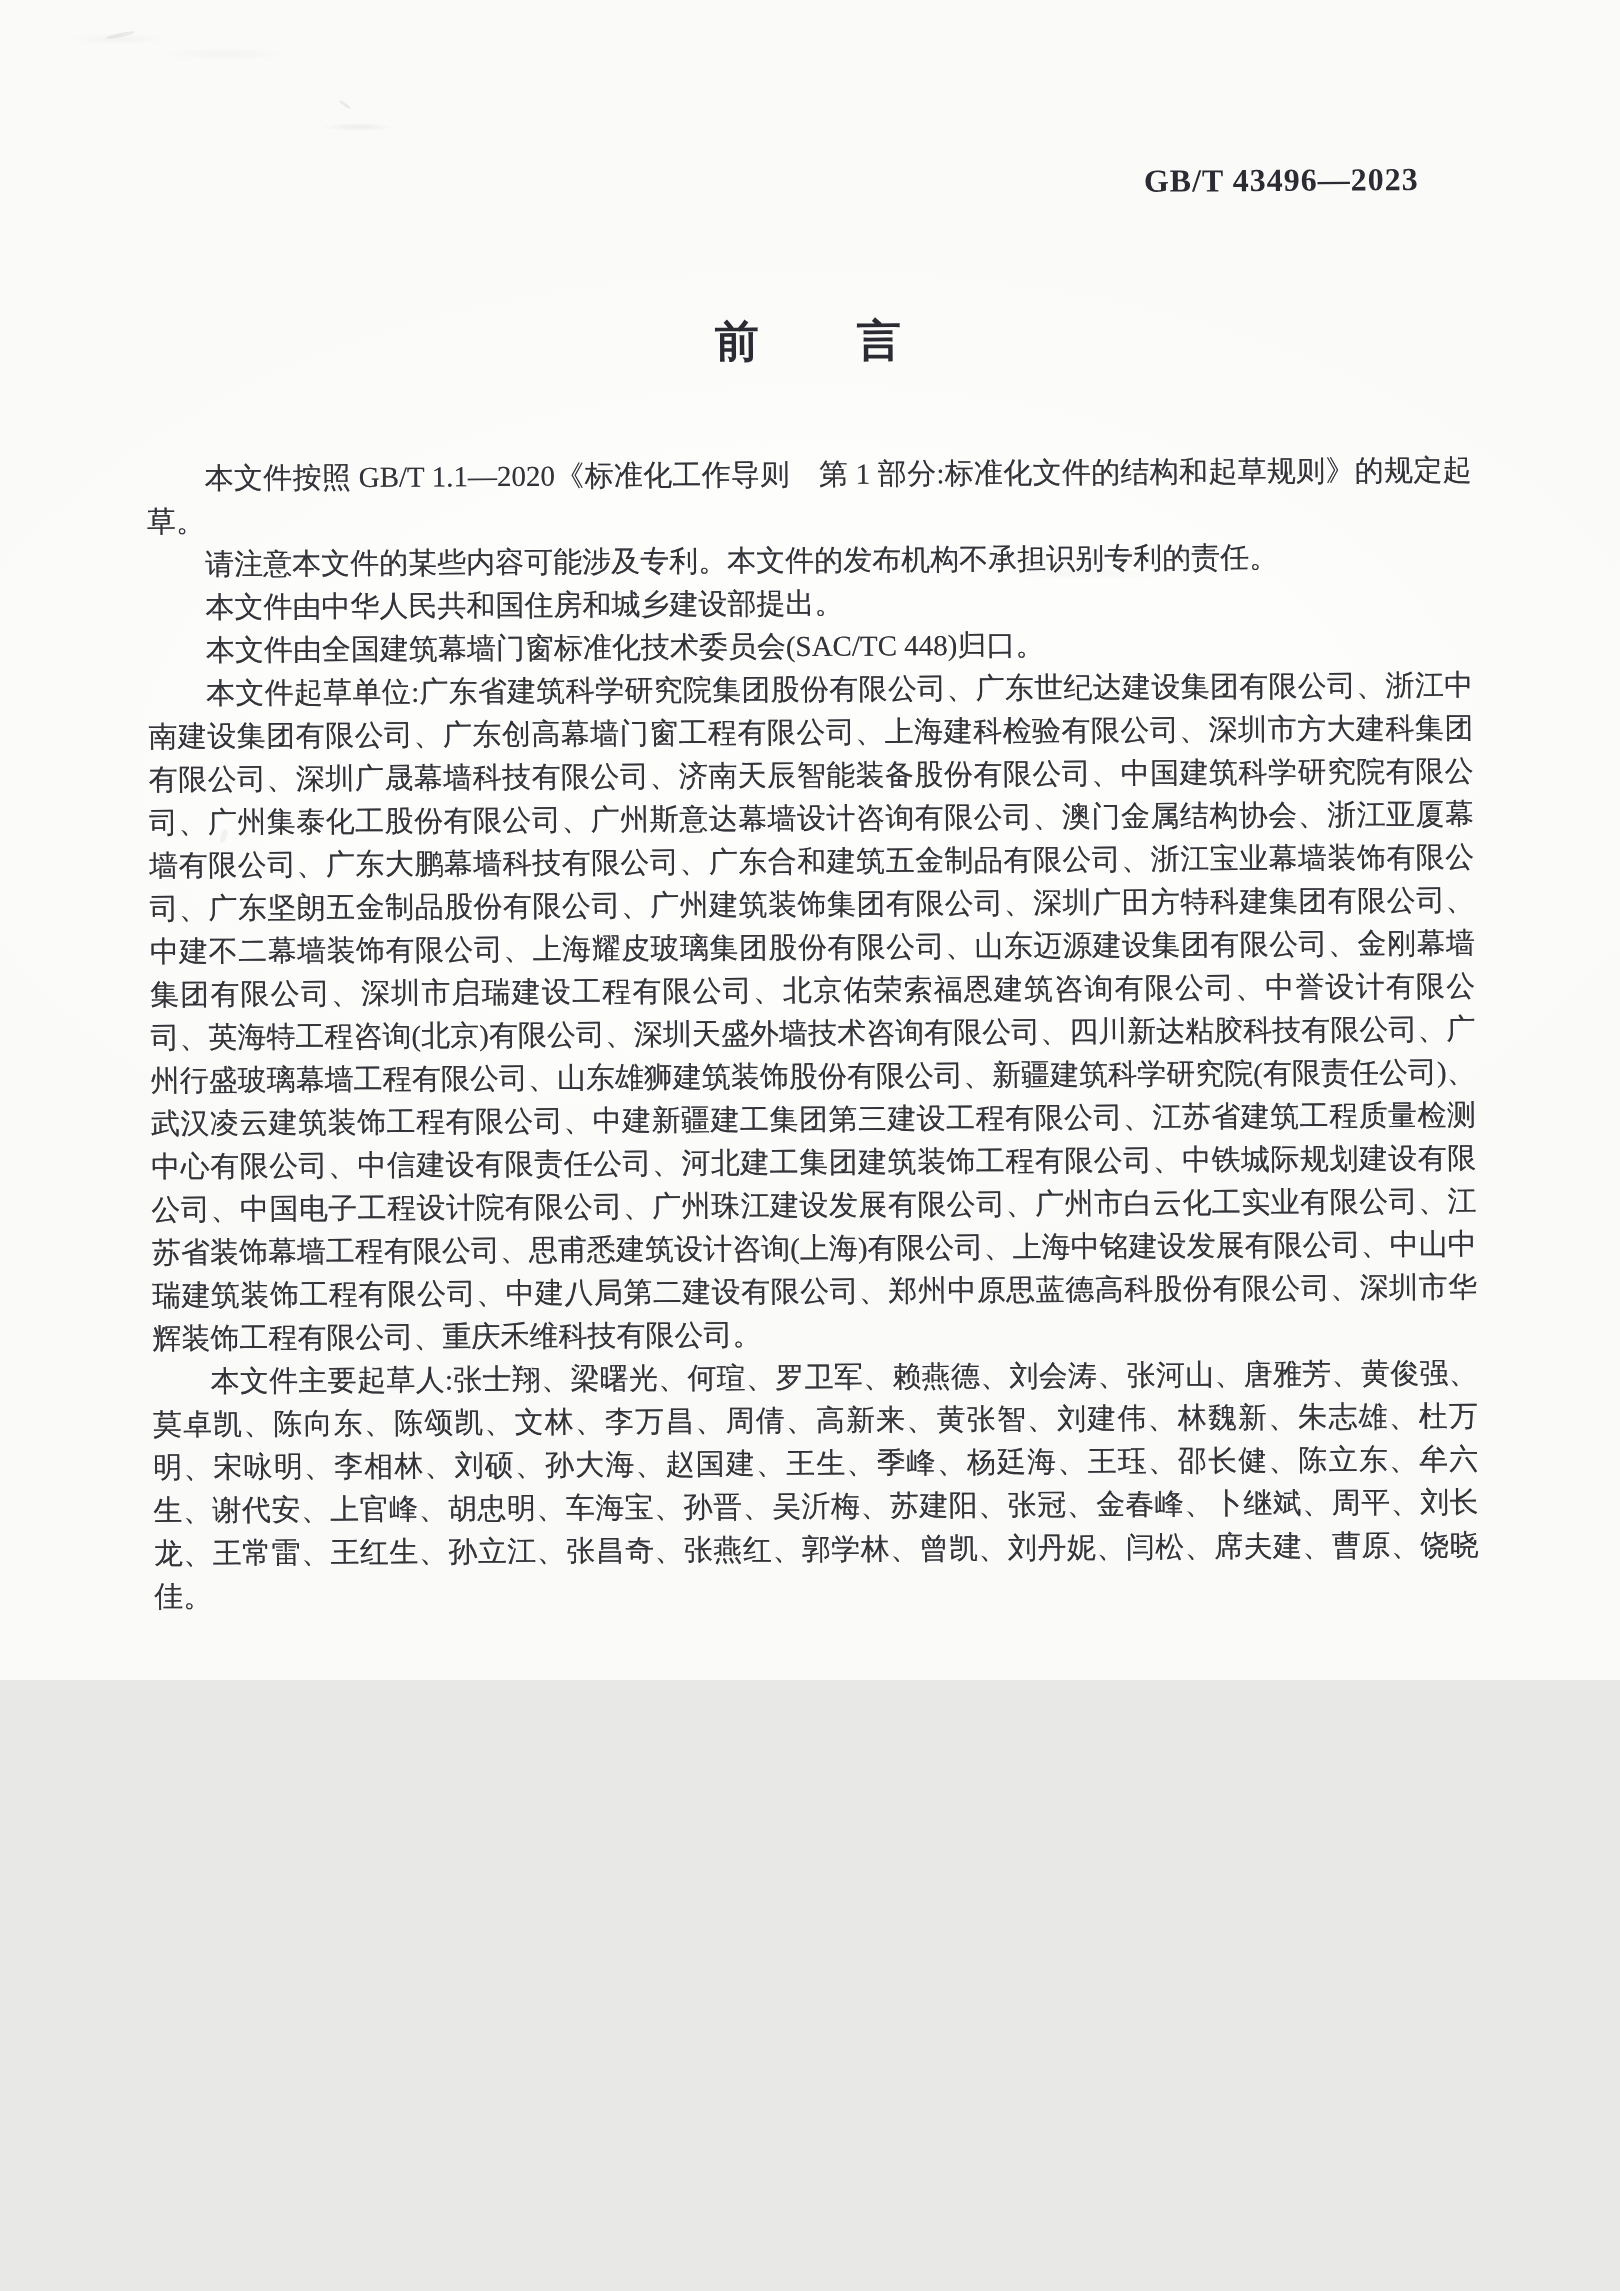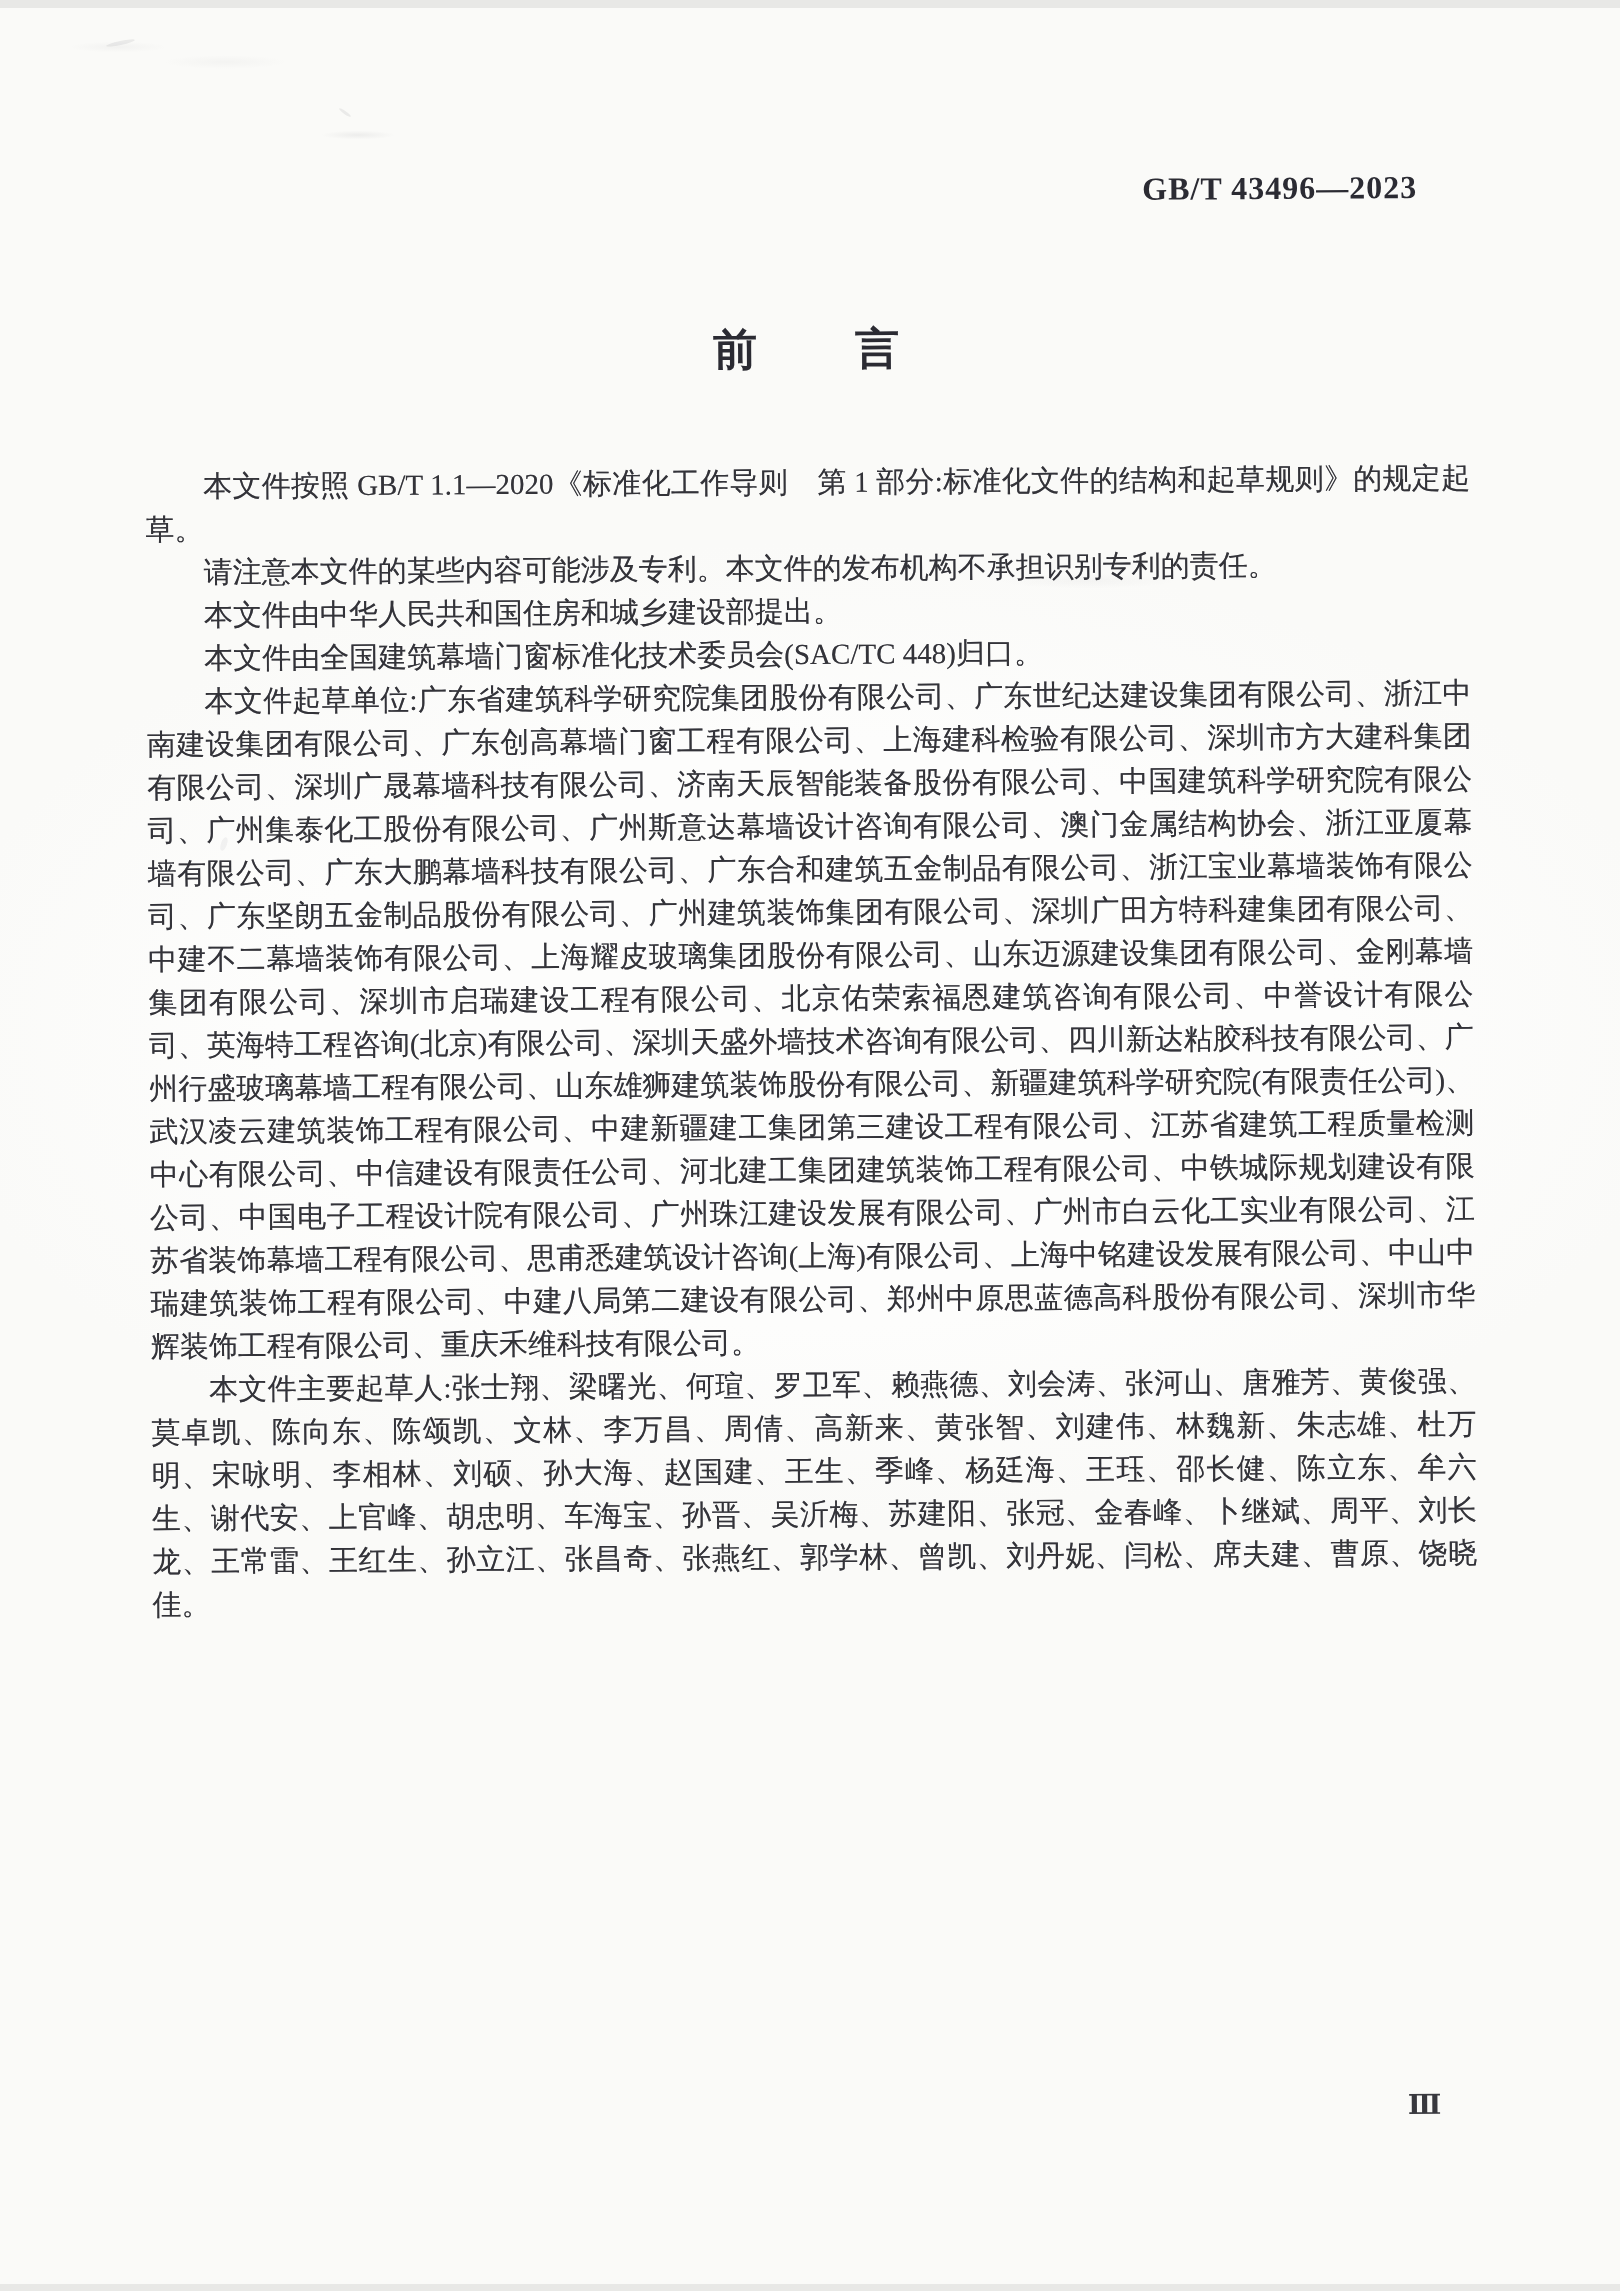--- a/index.html
+++ b/index.html
@@ -3,22 +3,22 @@
 <meta charset="utf-8">
 <style>
   html, body {
     margin: 0;
     padding: 0;
     background: #e8e8e6;
   }
   .sheet {
     position: relative;
     width: 1620px;
-    height: 2276px;
-    margin: 8px auto;
+    height: 1680px;
+    margin: 0 auto;
     overflow: hidden;
     background:
       radial-gradient(ellipse 88px 9.8px at 225px 54px, rgba(120,120,125,0.05), transparent 70%),
       radial-gradient(ellipse 49px 5.9px  at 358px 127px, rgba(120,120,125,0.10), transparent 75%),
       radial-gradient(ellipse 69px 7.8px  at 118px 39px,  rgba(120,120,125,0.06), transparent 70%),
       radial-gradient(ellipse 118px 9.8px at 1088px 573px, rgba(120,120,125,0.05), transparent 75%),
       radial-gradient(ellipse 882px 490px at 50% 45%, #fdfdfc 60%, #fafaf8 100%),
       #fbfbf9;
     font-family: "Liberation Serif", "DejaVu Serif", serif;
     color: #2e2e34;

